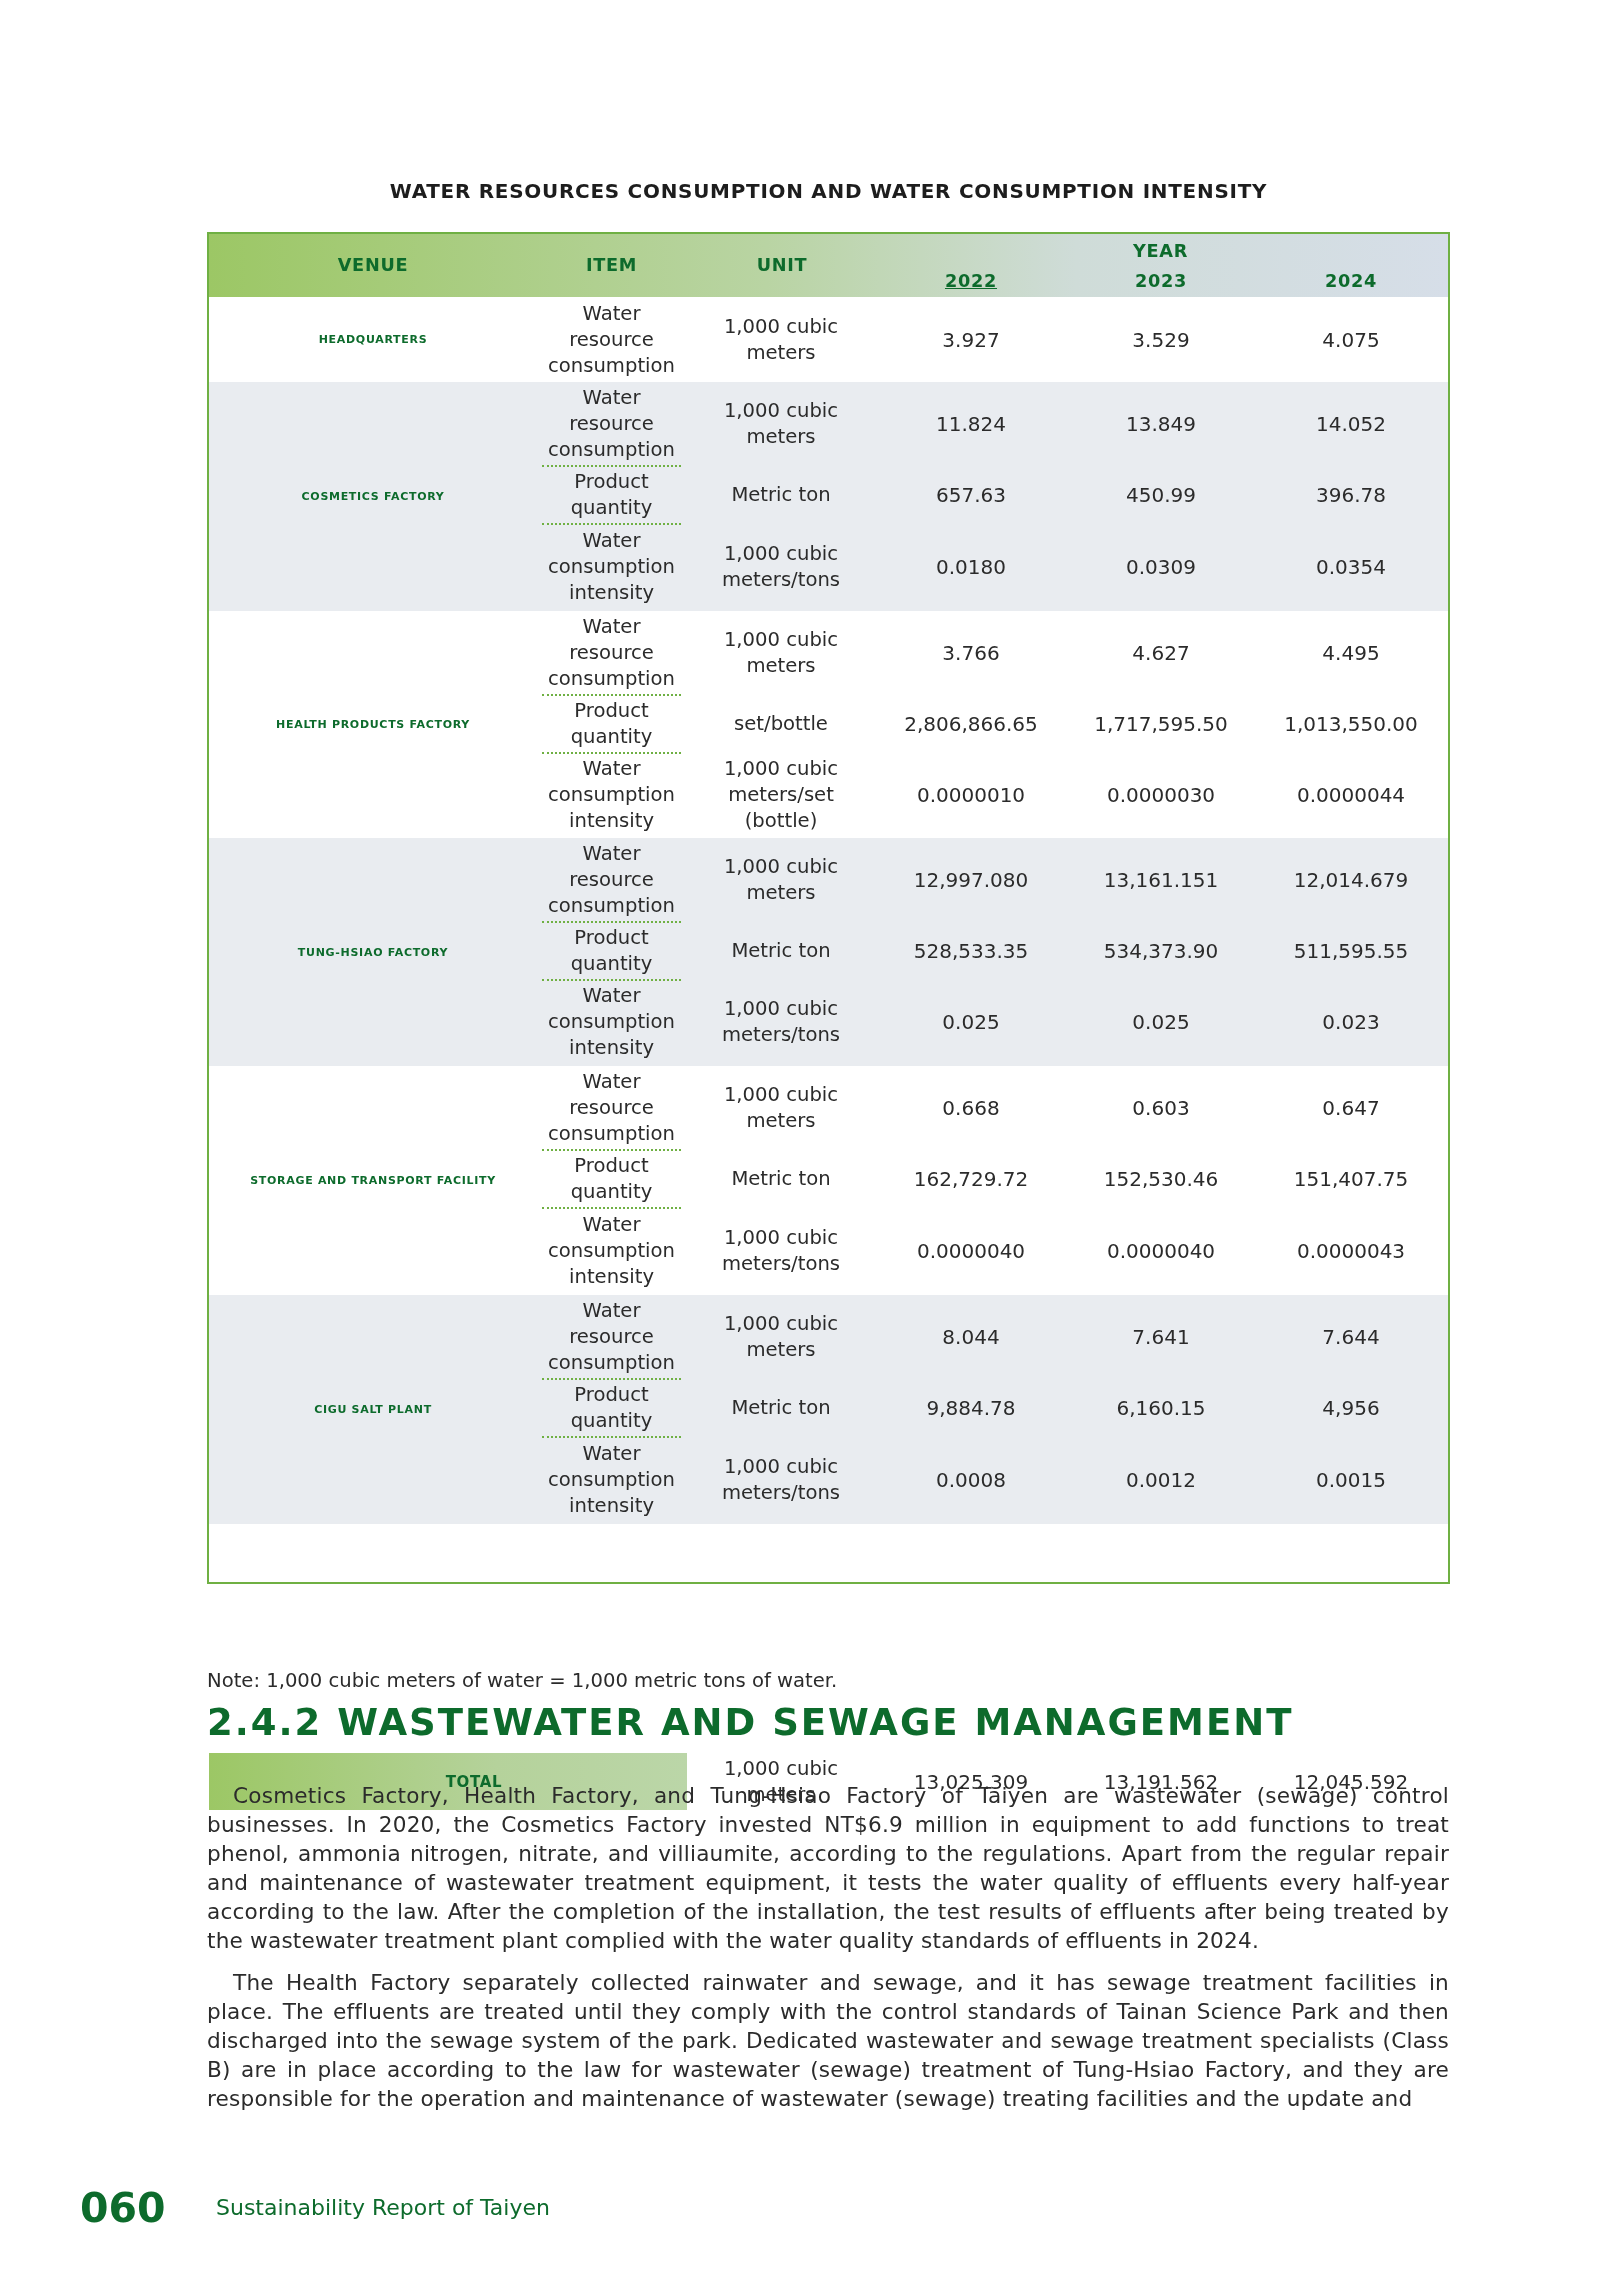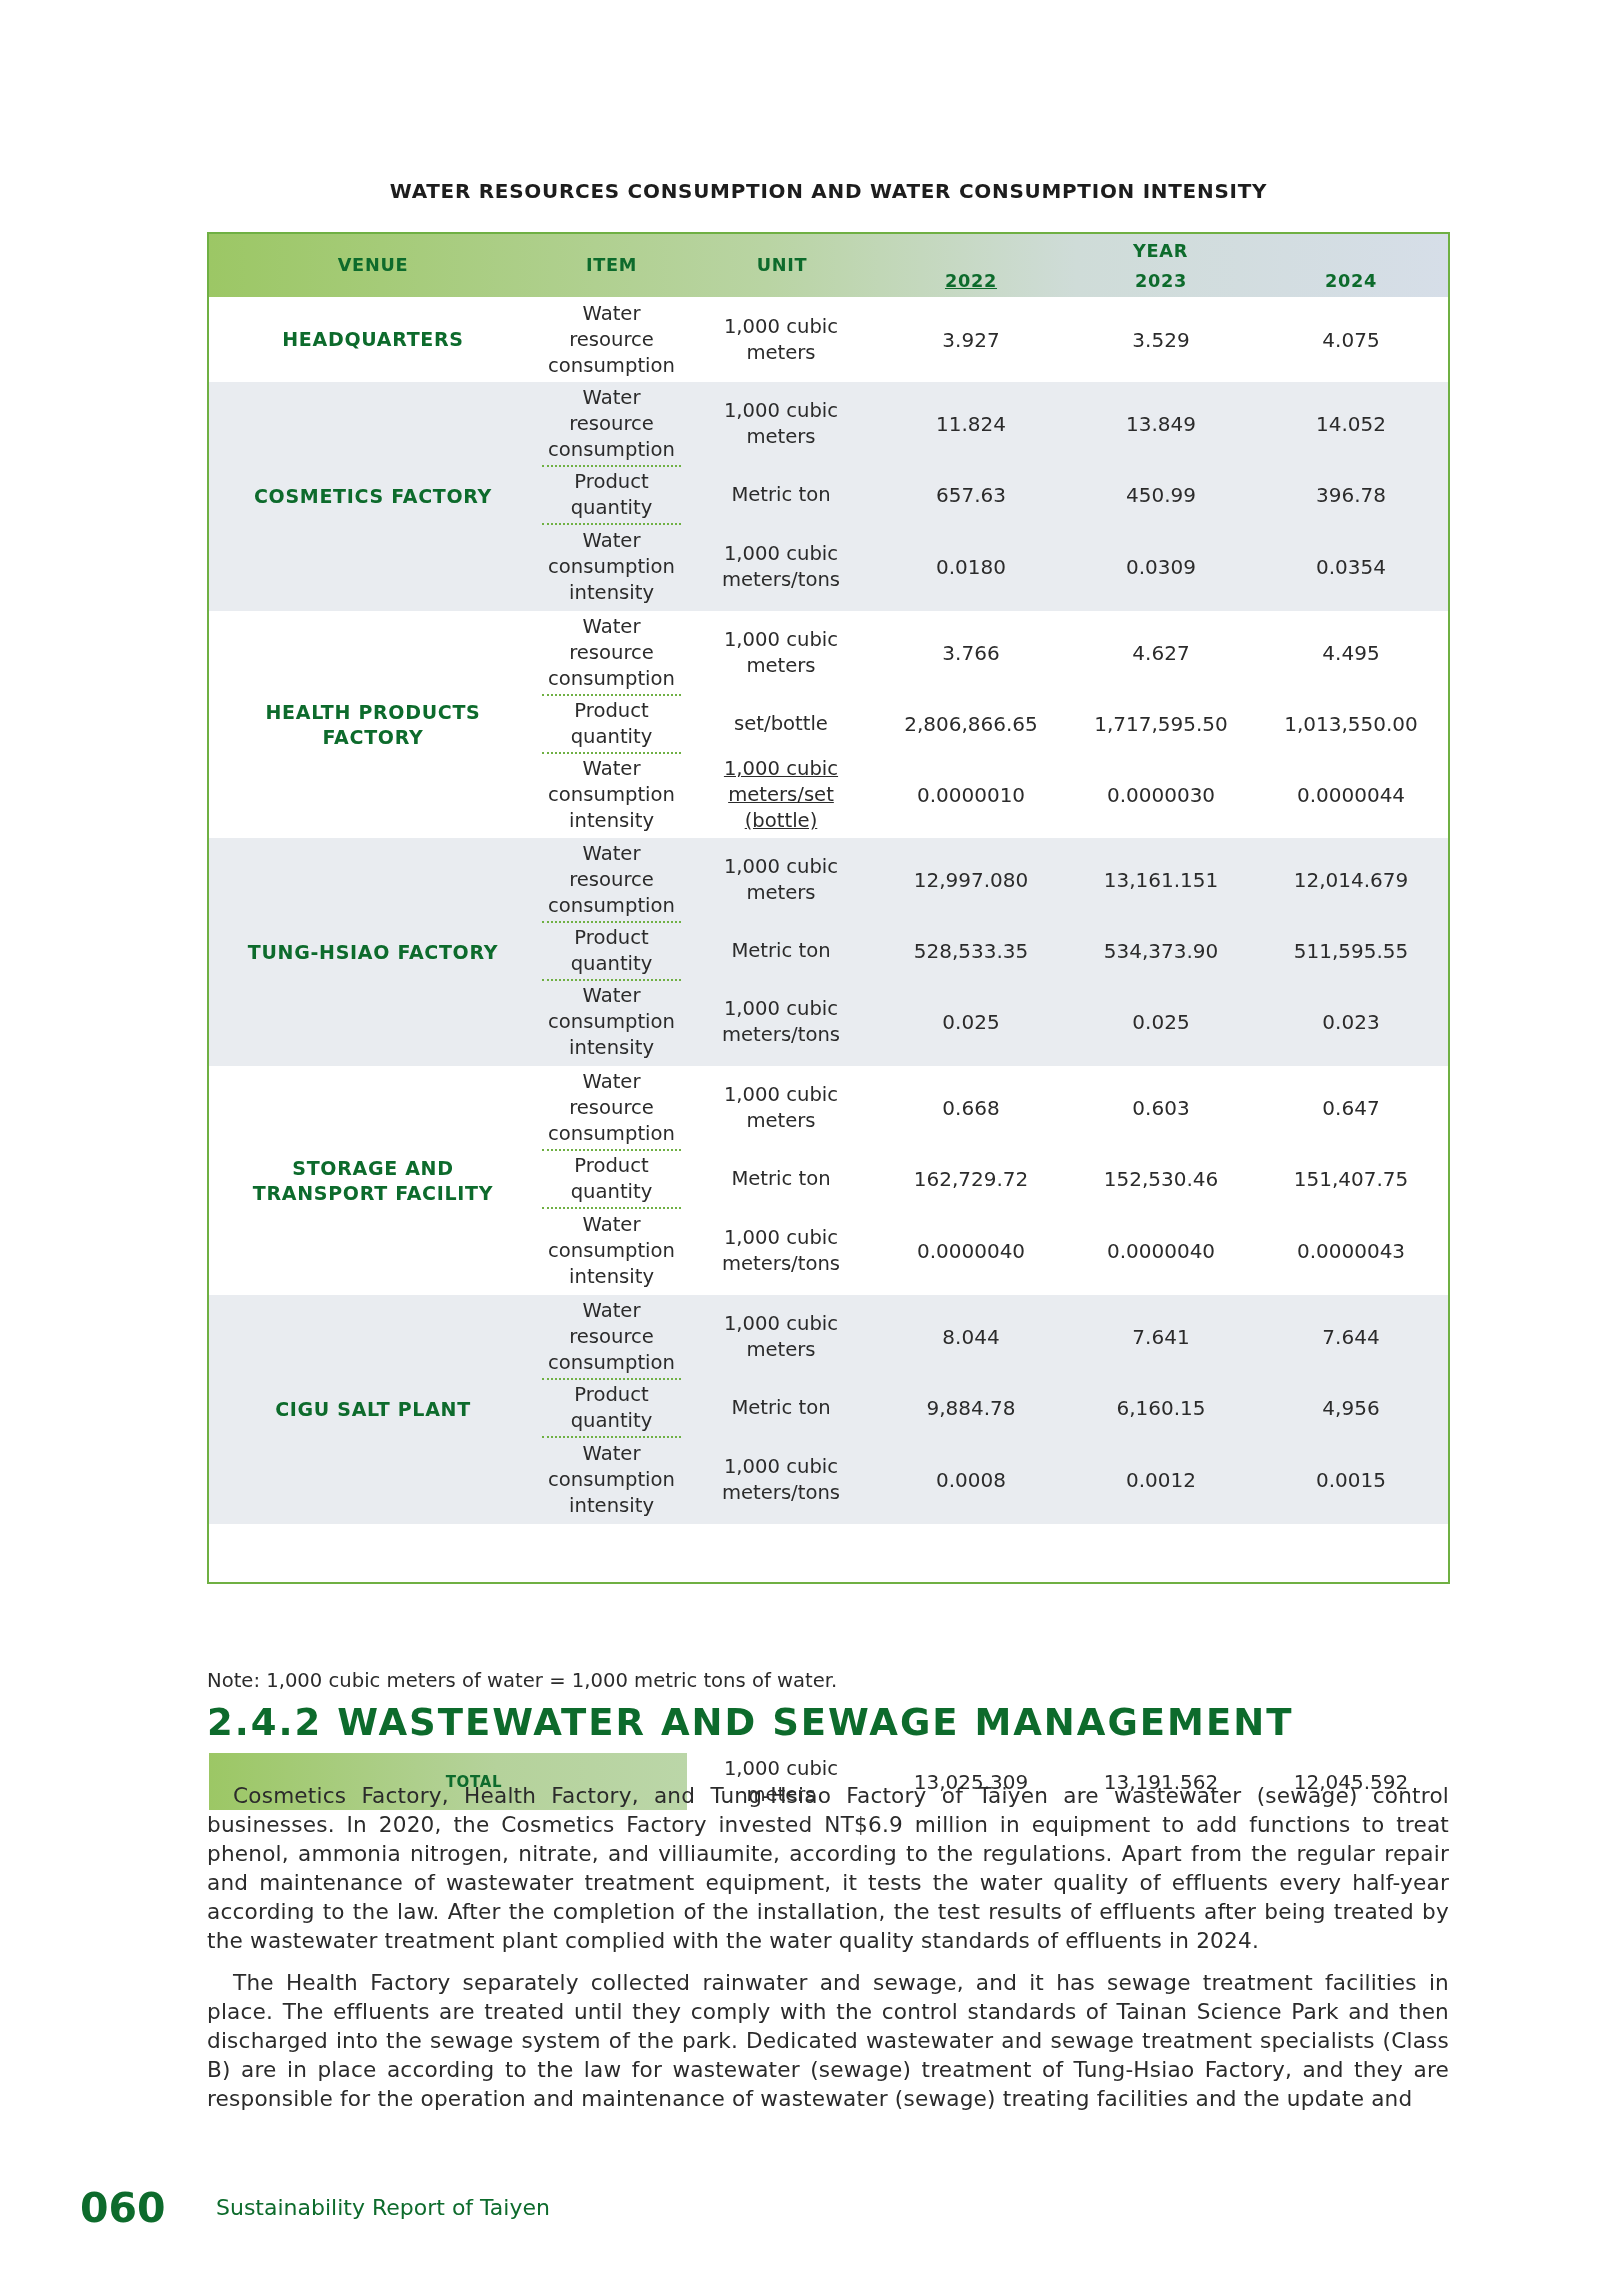--- a/index.html
+++ b/index.html
@@ -11,21 +11,21 @@
            transform:scaleX(1.05); transform-origin:center; }
   .tbl-wrap { position:absolute; left:207px; top:232px; width:1243px; height:1352px;
               border:2.6px solid #6fb043; box-sizing:border-box; }
   .hdr { position:absolute; left:0; top:0; right:0; height:63px;
          background:linear-gradient(to right,#9cc765 0%,#b9d4a3 45%,#cfdcd8 70%,#d6dee8 100%); }
   .hcell { position:absolute; font-weight:bold; font-size:17.7px; color:#0d6b2c; text-transform:uppercase;
            text-align:center; letter-spacing:0.7px; }
   .block { position:absolute; left:0; right:0; }
   .block.shade { background:#e9ecf0; }
   .venue { position:absolute; left:0; width:328px; top:0; bottom:0; display:flex; align-items:center;
-           justify-content:center; text-align:center; font-weight:bold; font-size:19px; color:#0d6b2c;
+           justify-content:center; text-align:center; font-weight:bold; font-size:11px; color:#0d6b2c;
            text-transform:uppercase; letter-spacing:0.7px; line-height:25px; padding:0 13px; box-sizing:border-box; }
   .subrow { position:absolute; left:328px; right:0; }
   .item { position:absolute; left:0; width:149px; top:0; bottom:0; display:flex; align-items:center;
           justify-content:center; text-align:center; font-size:19.6px; line-height:26px; color:#2b2b2b; }
   .unit { position:absolute; left:149px; width:190px; top:0; bottom:0; display:flex; align-items:center;
           justify-content:center; text-align:center; font-size:19.6px; line-height:26px; }
   .val { position:absolute; width:190px; top:0; bottom:0; display:flex; align-items:center;
          justify-content:center; text-align:center; font-size:20px; }
   .v0 { left:339px; } .v1 { left:529px; } .v2 { left:718px; width:192px; }
   .dots { position:absolute; left:5.2px; width:139px; bottom:-1.3px; height:0;
@@ -107,21 +107,21 @@
       <div class="subrow" style="top: 84px; height: 58px;">
         <div class="item" style="padding: 0px 17px; box-sizing: border-box;">Product quantity</div>
         <div class="unit" style="padding: 0px 26px; box-sizing: border-box; text-align: right;">set/bottle</div>
         <div class="val v0">2,806,866.65</div>
         <div class="val v1">1,717,595.50</div>
         <div class="val v2">1,013,550.00</div>
         <div class="dots"></div>
       </div>
       <div class="subrow" style="top: 141px; height: 86px;">
         <div class="item" style="padding: 0px 17px; box-sizing: border-box;">Water consumption intensity</div>
-        <div class="unit" style="padding: 0px 26px; box-sizing: border-box; text-decoration: underline;">1,000 cubic meters/set (bottle)</div>
+        <div class="unit" style="padding: 0px 26px; box-sizing: border-box;">1,000 cubic meters/set (bottle)</div>
         <div class="val v0">0.0000010</div>
         <div class="val v1">0.0000030</div>
         <div class="val v2">0.0000044</div>
       </div>
     </div>
     <div class="block shade" style="top: 604px; height: 228px;">
       <div class="venue">Tung-Hsiao Factory</div>
       <div class="subrow" style="top: 0px; height: 84px;">
         <div class="item" style="padding: 0px 17px; box-sizing: border-box;">Water resource consumption</div>
         <div class="unit" style="padding: 0px 26px; box-sizing: border-box;">1,000 cubic meters</div>

